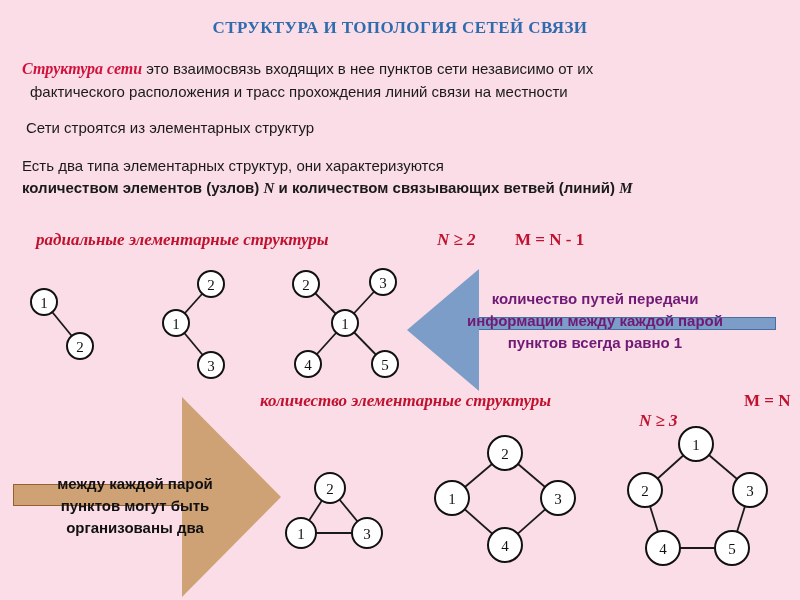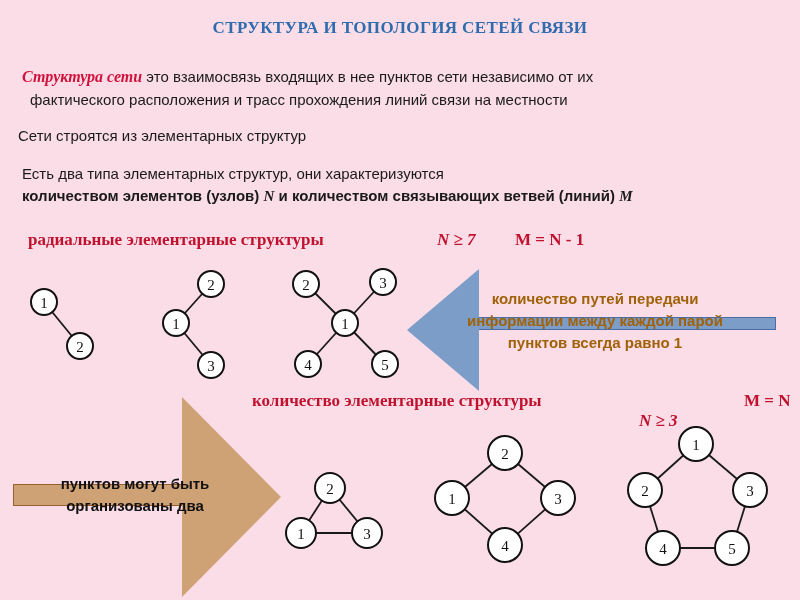--- a/index.html
+++ b/index.html
@@ -36,49 +36,50 @@
   }
 
   
   .para {
     position: absolute;
     font-family: "Liberation Sans", sans-serif;
     font-size: 15px;
     color: #1a1a1a;
     line-height: 1.35;
     white-space: nowrap;
-    margin-top: 8px;
   }
   .p1 { left: 22px; top: 58px; }
   .p1b { left: 30px; top: 82px; }
-  .p2 { left: 18px; top: 118px; }
+  .p2 { left: 26px; top: 118px; }
   .p3 { left: 22px; top: 156px; }
   .p3b { left: 22px; top: 178px; font-weight: bold; }
 
   .lead {
     color: #d0113b;
     font-weight: bold;
     font-style: italic;
     font-family: "Liberation Serif", serif;
     font-size: 16px;
   }
   .var {
     font-style: italic;
     font-weight: bold;
     font-family: "Liberation Serif", serif;
   }
 
   
   .section-cap {
     position: absolute;
     font-family: "Liberation Serif", serif;
+    font-style: italic;
     font-weight: bold;
     font-size: 17px;
     color: #c0122f;
     white-space: nowrap;
+    margin-left: 8px;
   }
   .cap-radial { left: 28px; top: 230px; }
   .cap-ring   { left: 252px; top: 391px; }
 
   .formula {
     position: absolute;
     font-family: "Liberation Serif", serif;
     font-weight: bold;
     font-size: 17px;
     color: #c0122f;
@@ -123,21 +124,21 @@
   .callout-blue-text {
     position: absolute;
     left: 435px;
     top: 288px;
     width: 320px;
     text-align: center;
     font-family: "Liberation Sans", sans-serif;
     font-weight: bold;
     font-size: 15px;
     line-height: 1.45;
-    color: #a16207;
+    color: #701a75;
   }
 
   
   .arrow-tan-bar {
     position: absolute;
     left: 13px;
     top: 484px;
     width: 176px;
     height: 22px;
     background: #cfa276;
@@ -188,38 +189,39 @@
   <div class="para p1b">фактического расположения и трасс прохождения линий связи на местности</div>
 
   <div class="para p2">Сети строятся из элементарных структур</div>
 
   <div class="para p3">Есть два типа элементарных структур, они характеризуются</div>
   <div class="para p3b">
     <span>количеством элементов (узлов) </span><span class="var">N</span><span> и  количеством связывающих ветвей (линий) </span><span class="var">M</span>
   </div>
 
   <div class="section-cap cap-radial">радиальные элементарные структуры</div>
-  <div class="formula f-n-radial">N ≥ 7</div>
+  <div class="formula f-n-radial">N ≥ 2</div>
   <div class="formula f-m-radial">M = N - 1</div>
 
   <div class="section-cap cap-ring">количество элементарные структуры</div>
   <div class="formula f-n-ring">N ≥ 3</div>
   <div class="formula f-m-ring">M = N</div>
 
   <div class="arrow-blue-bar"></div>
   <div class="arrow-blue-head"></div>
   <div class="callout-blue-text">
     <div>количество путей передачи</div>
     <div>информации между каждой парой</div>
     <div>пунктов всегда равно 1</div>
   </div>
 
   <div class="arrow-tan-bar"></div>
   <div class="arrow-tan-head"></div>
   <div class="callout-tan-text">
+    <div>между каждой парой</div>
     <div>пунктов могут быть</div>
     <div>организованы два</div>
   </div>
 
   <svg class="graphs" id="graph-layer" width="800" height="600" viewBox="0 0 800 600">
       <g>
         <line x1="44" y1="302" x2="80" y2="346" stroke="#1a1a1a" stroke-width="1.8"></line>
         <circle cx="44" cy="302" r="13" fill="#ffffff" stroke="#111111" stroke-width="2"></circle>
         <text x="44" y="303" class="node-label">1</text>
         <circle cx="80" cy="346" r="13" fill="#ffffff" stroke="#111111" stroke-width="2"></circle>

